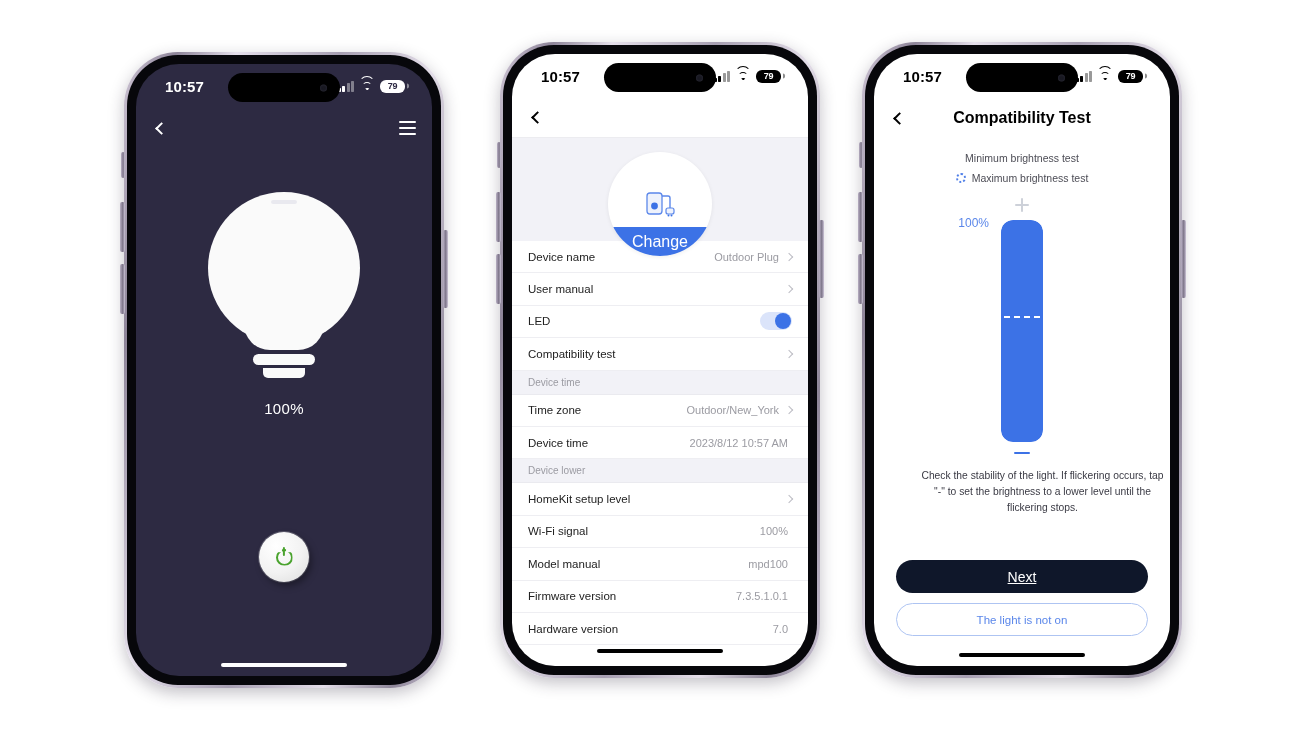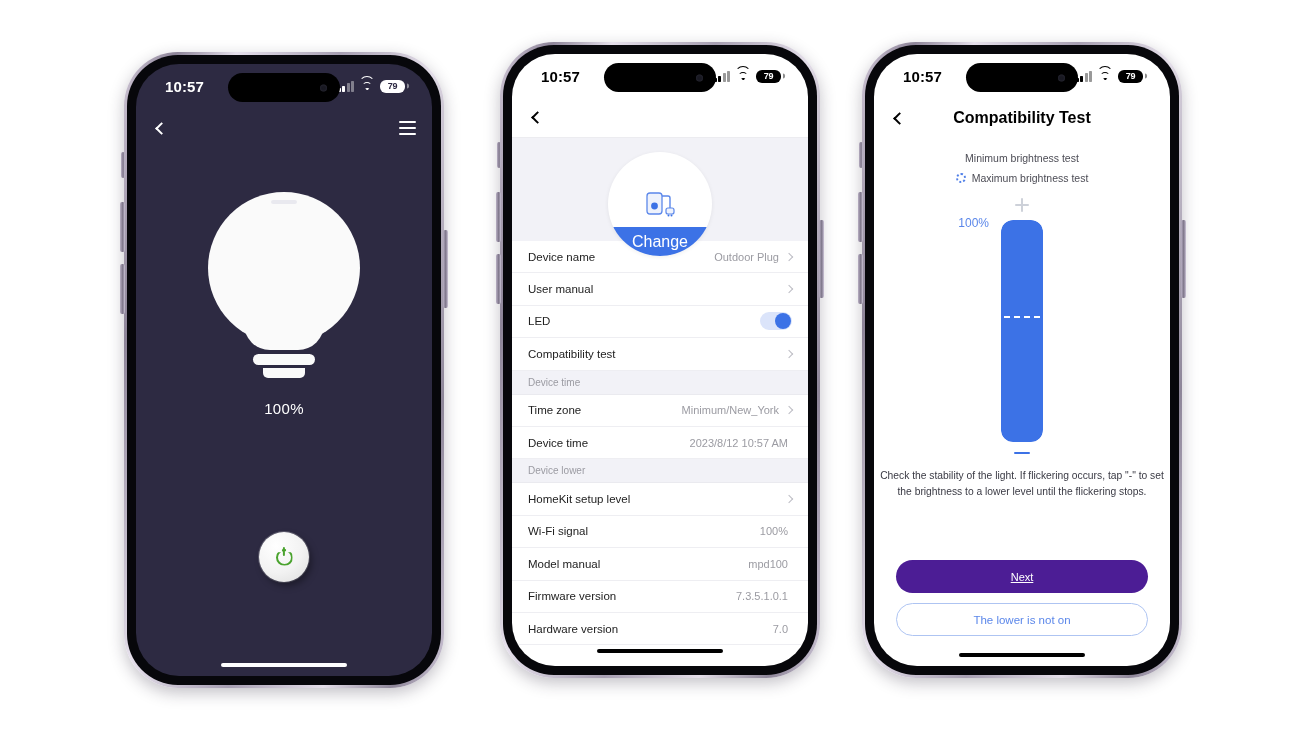--- a/index.html
+++ b/index.html
@@ -171,24 +171,24 @@
   .plus::after { top:50%; left:0; transform:translateY(-50%); height:2px; width:14px; }
   .slider-row { display:flex; align-items:flex-start; gap:12px; }
   .slider-pct { font-size:12px; color:#5b87ea; margin-top:-4px; width:36px; text-align:right; }
   .slider-track { position:relative; width:42px; height:222px; border-radius:12px;
      background:#e6ebf7; overflow:hidden; }
   .slider-fill { position:absolute; left:0; right:0; bottom:0; background:#3c72e6; border-radius:12px; }
   .slider-dash { position:absolute; left:3px; right:3px; height:0;
      border-top:2px dashed #ffffff; }
   .minus { width:16px; height:2.4px; border-radius:2px; background:#3c72e6; margin-top:10px; }
   .hint { padding:14px 6px 0; text-align:center; font-size:10.3px;
-     line-height:1.55; color:#3a3a44; }
+     line-height:1.55; color:#3a3a44;margin-left:41px; }
   .cta { margin-top:auto; padding:0 22px 8px; display:flex; flex-direction:column; gap:10px; }
-  .btn-primary { height:33px; border-radius:17px; background:#4c1d95; color:#fff;
-     font-size:11px; display:flex; align-items:center; justify-content:center;text-decoration:underline; }
+  .btn-primary { height:33px; border-radius:17px; background:#0f172a; color:#fff;
+     font-size:14px; display:flex; align-items:center; justify-content:center;text-decoration:underline; }
   .btn-outline { height:33px; border-radius:17px; background:#fff; color:#5b87ea;
      border:1px solid #aec4f2; font-size:11.5px; display:flex; align-items:center; justify-content:center; }
 </style>
 </head>
 <body>
 
 <div class="stage">
 
   <div class="phone phone1">
     <div class="btn-side btn-mute"></div>
@@ -328,21 +328,21 @@
             </div>
             <div class="row">
               <span class="label">Compatibility test</span>
               <span class="chev-r"></span>
             </div>
 
             <div class="sec-head">Device time</div>
 
             <div class="row">
               <span class="label">Time zone</span>
-              <span class="value">Minimum/New_York</span>
+              <span class="value">Outdoor/New_York</span>
               <span class="chev-r"></span>
             </div>
             <div class="row">
               <span class="label">Device time</span>
               <span class="value tight">2023/8/12 10:57 AM</span>
             </div>
 
             <div class="sec-head">Device lower</div>
 
             <div class="row">
@@ -432,21 +432,21 @@
               </div>
               <div class="slider-pct" style="visibility:hidden">100%</div>
             </div>
             <div class="minus"></div>
           </div>
 
           <div class="hint">Check the stability of the light. If flickering occurs, tap "-" to set the brightness to a lower level until the flickering stops.</div>
 
           <div class="cta">
             <div class="btn-primary">Next</div>
-            <div class="btn-outline">The lower is not on</div>
+            <div class="btn-outline">The light is not on</div>
           </div>
 
           <div class="home-ind home-dark">
               <i></i>
             </div>
         </div>
       </div>
     </div>
   </div>
 

